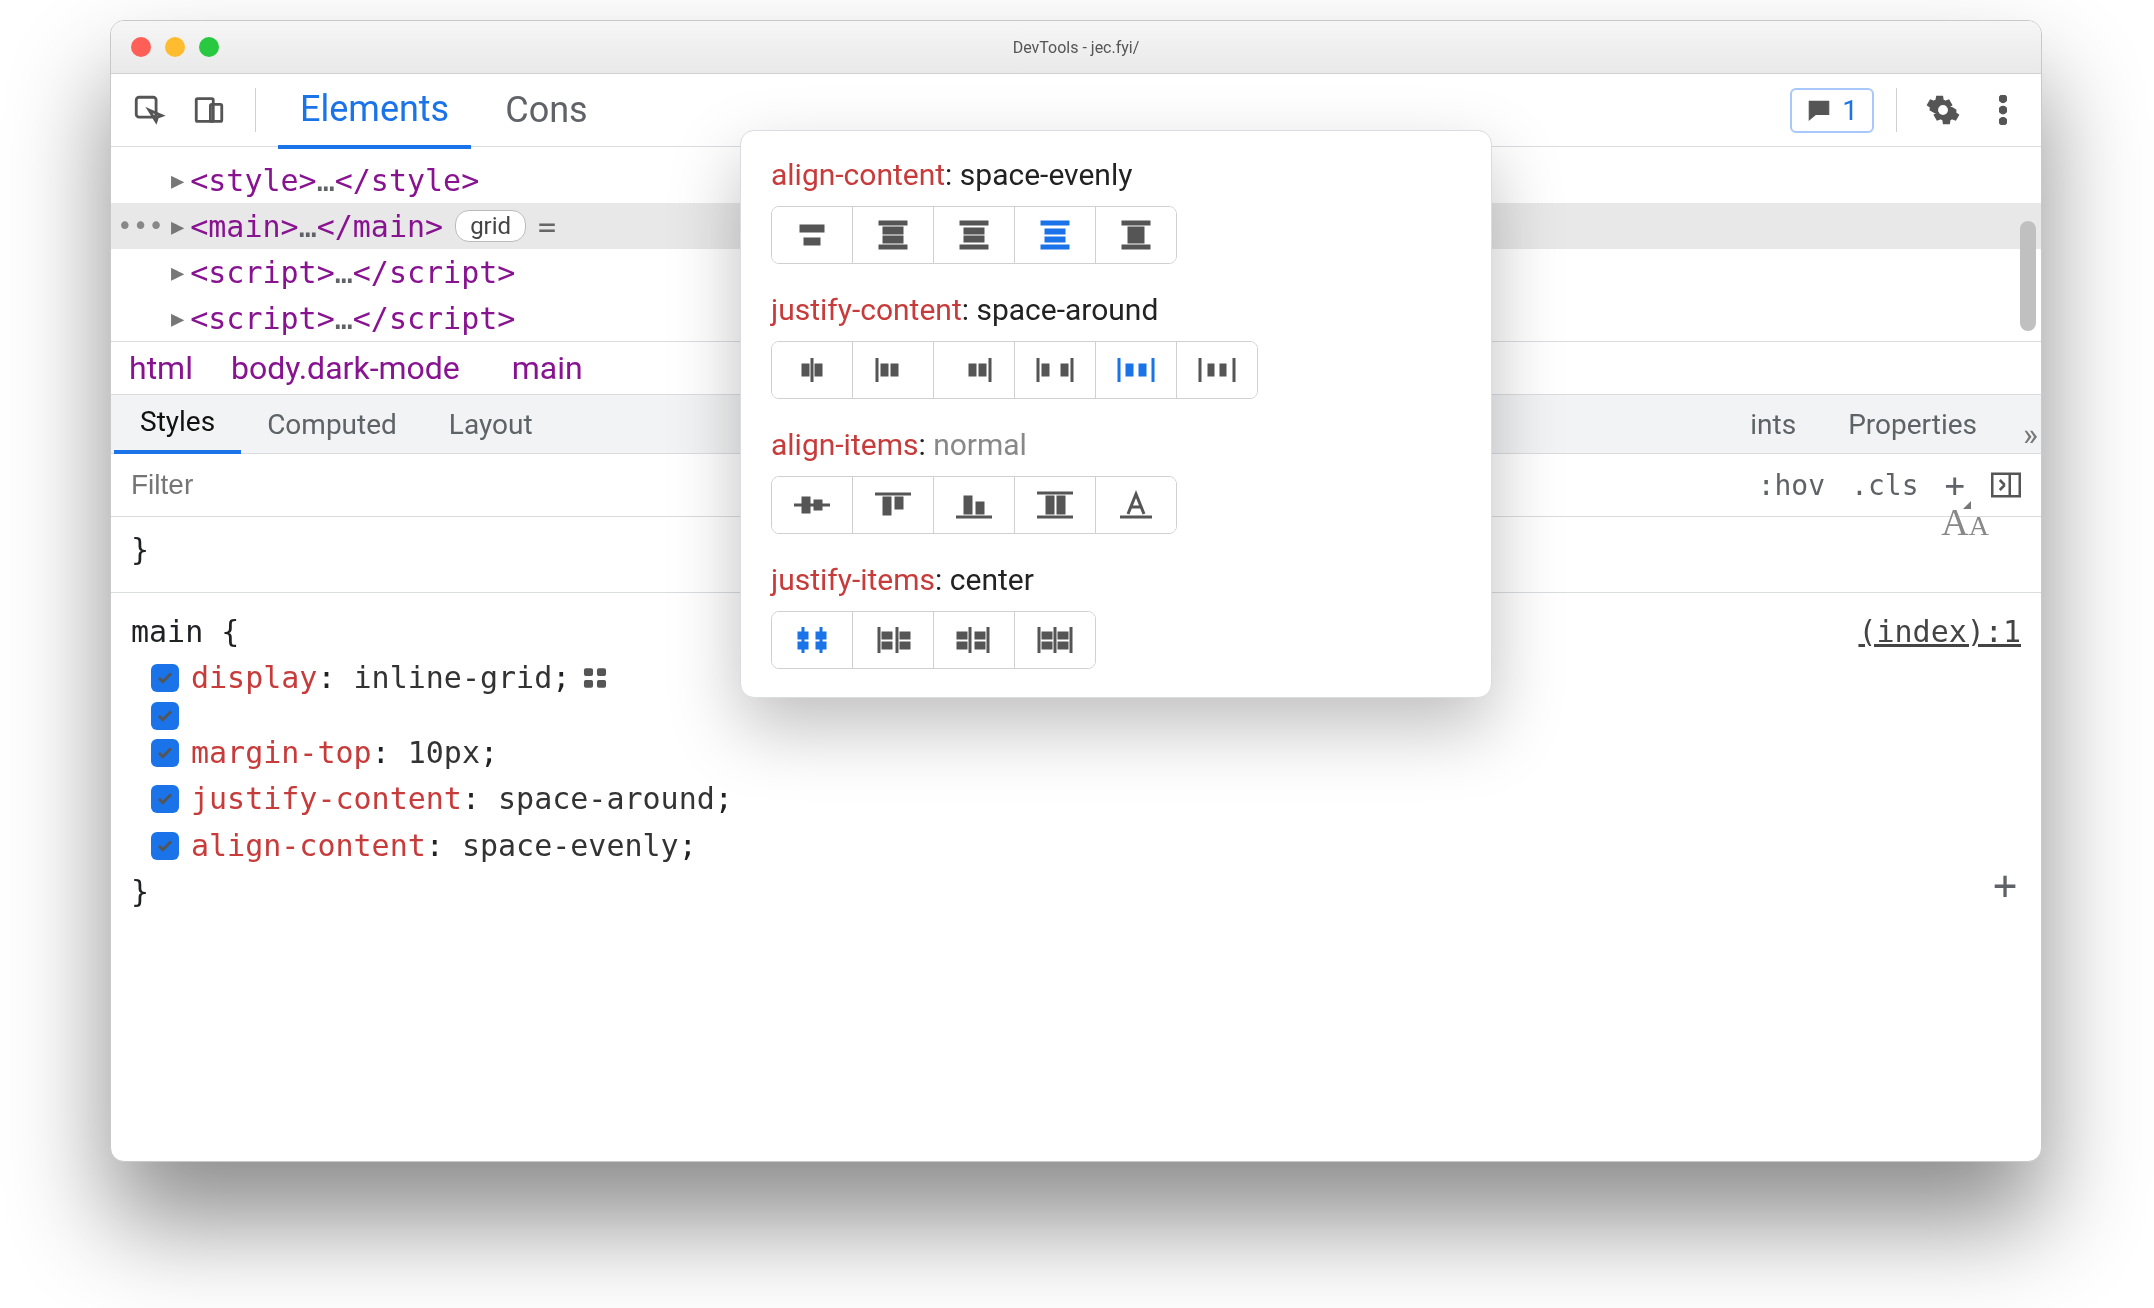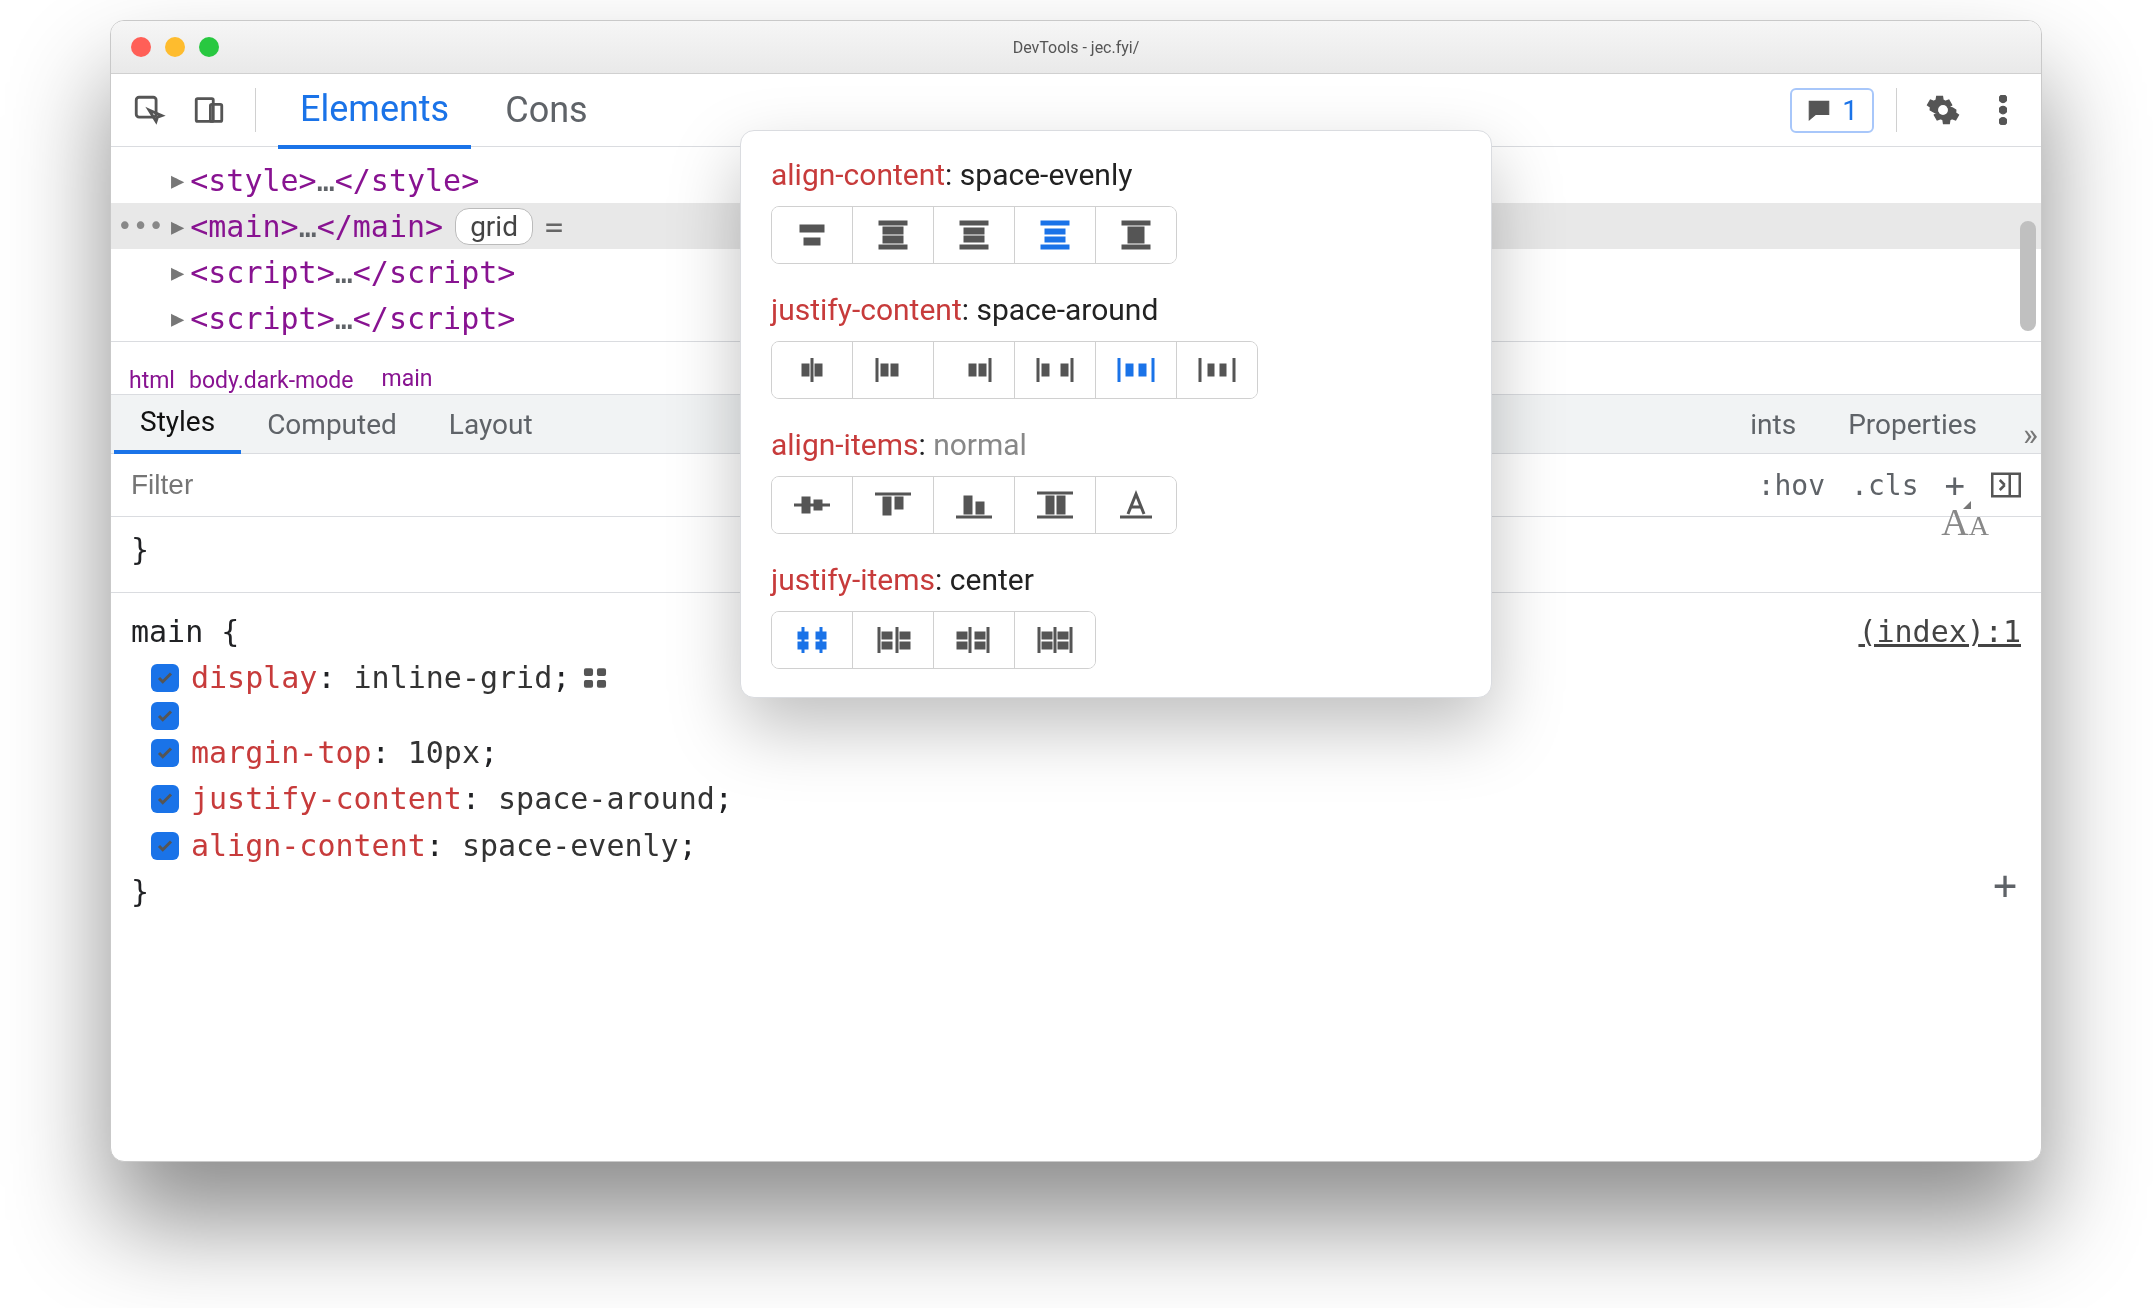--- a/index.html
+++ b/index.html
@@ -44,24 +44,24 @@
   .tab.active{color:#1a73e8;border-bottom:4px solid var(--accent);margin-bottom:-1px;}
   .spacer{flex:1;}
   .badge{display:flex;align-items:center;gap:10px;border:2px solid #a8c7fa;border-radius:6px;padding:4px 14px;color:var(--accent);font-size:28px;}
   
   .dom{font-family:var(--mono);font-size:30px;padding:10px 0 0 0;}
   .dom-row{display:flex;align-items:center;height:46px;padding-left:60px;white-space:nowrap;}
   .dom-row.sel{background:#e8e8e8;}
   .tri{color:#777;margin-right:6px;font-size:22px;}
   .tag{color:var(--tag);}
   .punct{color:#5f6368;}
-  .grid-badge{font-family:var(--sans);font-size:28px;background:#fff;border:1px solid #bbb;border-radius:14px;padding:1px 14px;margin-left:12px;color:#444;}
+  .grid-badge{font-family:var(--sans);font-size:24px;background:#fff;border:1px solid #bbb;border-radius:14px;padding:1px 14px;margin-left:12px;color:#444;}
   .ellipsis{position:absolute;left:6px;color:#888;font-size:26px;}
   
-  .crumbs{display:flex;align-items:flex-end;height:52px;border-top:1px solid var(--border);padding:0 18px;font-size:23px;gap:14px;}
+  .crumbs{display:flex;align-items:center;height:52px;border-top:1px solid var(--border);padding:0 18px;font-size:32px;gap:38px;}
   .crumbs span{color:var(--tag);cursor:pointer;}
   .dark-mode{color:#d97706;}
   .crumb-active{background:#fff;padding:2px 14px;border-radius:6px;}
   
   .subtabs{display:flex;align-items:flex-end;height:58px;background:var(--panel);border-top:1px solid var(--border);border-bottom:1px solid var(--border);padding:0 3px;font-size:28px;color:#5f6368;}
   .subtab{padding:0 26px;height:58px;display:flex;align-items:center;cursor:pointer;}
   .subtab.active{color:#111;border-bottom:4px solid var(--accent);margin-bottom:-1px;}
   .subtabs .more{margin-left:20px;color:#777;font-size:32px;}
   
   .filterrow{display:flex;align-items:center;height:62px;border-bottom:1px solid var(--border);}

